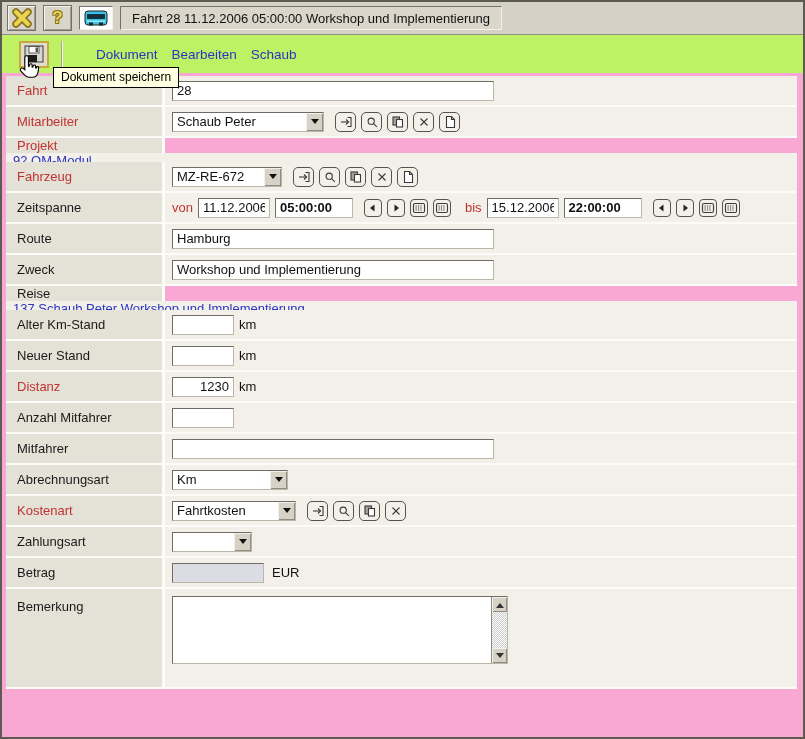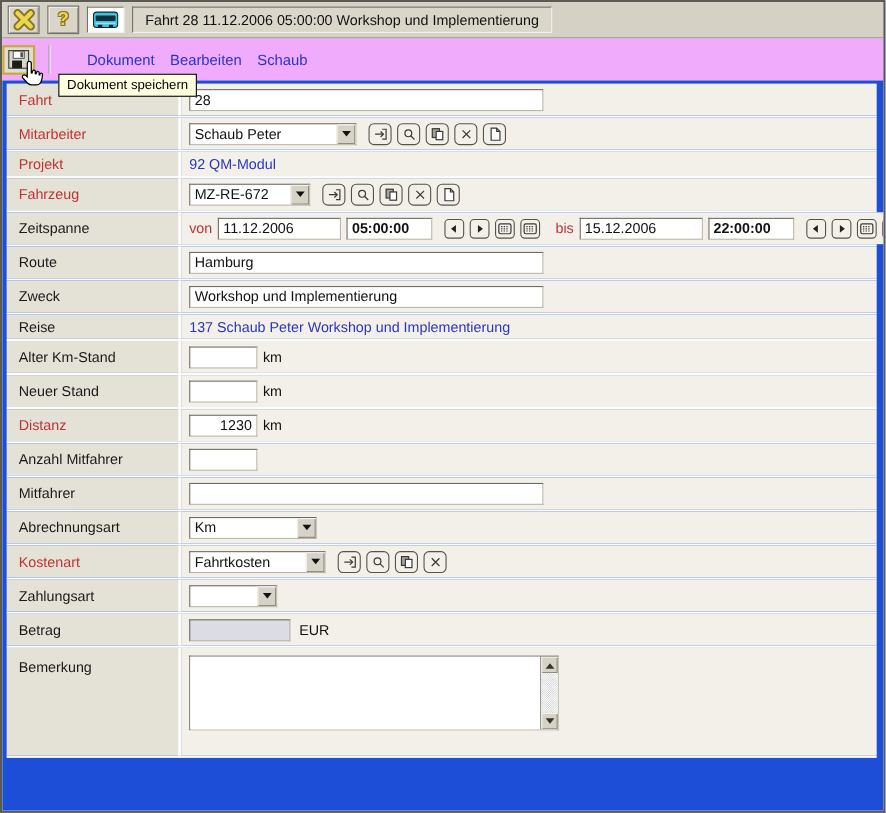--- a/index.html
+++ b/index.html
@@ -12,48 +12,48 @@
             box-shadow: inset 1px 1px 0 #f6f4ee, inset -1px -1px 0 #a09d92;
             display:flex; align-items:center; justify-content:center; cursor:default; }
   .help-glyph { font-size:17px; font-weight:bold; color:#ead54e;
             text-shadow:-1px -1px 0 #8a7424, 1px -1px 0 #8a7424, -1px 1px 0 #8a7424, 1px 1px 0 #8a7424; }
   .app-icon-box { width:34px; height:24px; background:#fff; border:1px solid; border-color:#72716a #f2f0ea #f2f0ea #72716a;
             display:flex; align-items:center; justify-content:center; }
   .title-box { height:24px; background:#dad6ca; border:1px solid; border-color:#72716a #f2f0ea #f2f0ea #72716a;
             display:flex; align-items:center; padding:0 11px; font-size:13px; color:#111; white-space:nowrap; }
 
   
-  .menubar { height:38px; background:#f0abfc; display:flex; align-items:center; padding-left:0; position:relative; z-index:10; }
+  .menubar { height:38px; background:#bef264; display:flex; align-items:center; padding-left:17px; position:relative; z-index:10; }
   .save-btn { width:30px; height:27px; background:#dfdcd0; border:2px solid #c9a93c;
             display:flex; align-items:center; justify-content:center; cursor:pointer; }
   .menu-sep { width:2px; height:26px; margin:0 0 0 12px; border-left:1px solid #a5a297; border-right:1px solid #f4f2ec; }
   .menu-items { display:flex; gap:14px; margin-left:33px; }
   .menu-item { color:#2a35c0; font-size:13.5px; cursor:pointer; }
   .tooltip { position:absolute; left:51px; top:32px; background:#ffffe1; border:1px solid #000;
             font-size:12px; padding:2px 7px 3px; color:#000; z-index:30; white-space:nowrap; }
   .hand { position:absolute; left:15px; top:19px; z-index:31; }
 
   
-  .form { height:calc(100% - 71px); padding:3px 6px 0 4px; background:#1d4ed8; }
+  .form { height:calc(100% - 71px); padding:3px 6px 0 4px; background:#f9a8d4; }
   .row { display:flex; height:31px; border-bottom:2px solid #fbfbf8; }
-  .row-link { height:24px; }
+  .row-link { height:24px;flex-direction:column; }
   .row-bem { height:100px; }
   .row-fak { height:25px; border-bottom:none; }
   .lbl { width:159px; min-width:159px; background:#e4e1d6; display:flex; align-items:center;
          padding-left:11px; border-right:3px solid #fbfbf8; font-size:13px; color:#1a1a1a; }
   .lbl.red { color:#c03333; }
   .fld { flex:1; background:#f2f0e9; display:flex; align-items:center; padding-left:7px; gap:5px; font-size:13px; color:#111; }
   .row-bem .lbl { align-items:flex-start; padding-top:10px; }
   .row-bem .fld { align-items:flex-start; padding-top:7px; }
 
   .ti { height:20px; border:1px solid; border-color:#6f6c63 #bab6aa #bab6aa #6f6c63; background:#fff;
         font:13px "Liberation Sans", sans-serif; padding:1px 4px; color:#111; }
   .ti.right { text-align:right; }
   .ti.dis { background:#dcdce4; }
-  .w-lg { width:322px; } .w-sm { width:62px; } .w-date { width:112px; } .w-time { width:78px;font-weight:bold; } .w-betrag { width:92px; }
+  .w-lg { width:322px; } .w-sm { width:62px; } .w-date { width:72px; } .w-time { width:78px;font-weight:bold; } .w-betrag { width:92px; }
 
   .dd { height:20px; border:1px solid; border-color:#6f6c63 #bab6aa #bab6aa #6f6c63; background:#fff;
         display:flex; align-items:stretch; cursor:default; }
   .dd-text { flex:1; display:flex; align-items:center; padding-left:4px; font-size:13px; overflow:hidden; white-space:nowrap; }
   .dd-btn { width:17px; background:#d6d2c6; box-shadow: inset 1px 1px 0 #f2f0ea, inset -1px -1px 0 #8f8c82;
         display:flex; align-items:center; justify-content:center; }
   .tri { width:0; height:0; border-left:4px solid transparent; border-right:4px solid transparent; border-top:5px solid #111; }
 
   .ib { width:21px; height:20px; min-width:21px; border:1px solid #55534b; border-radius:5px; background:transparent;
         display:inline-flex; align-items:center; justify-content:center; padding:0; cursor:pointer; }

